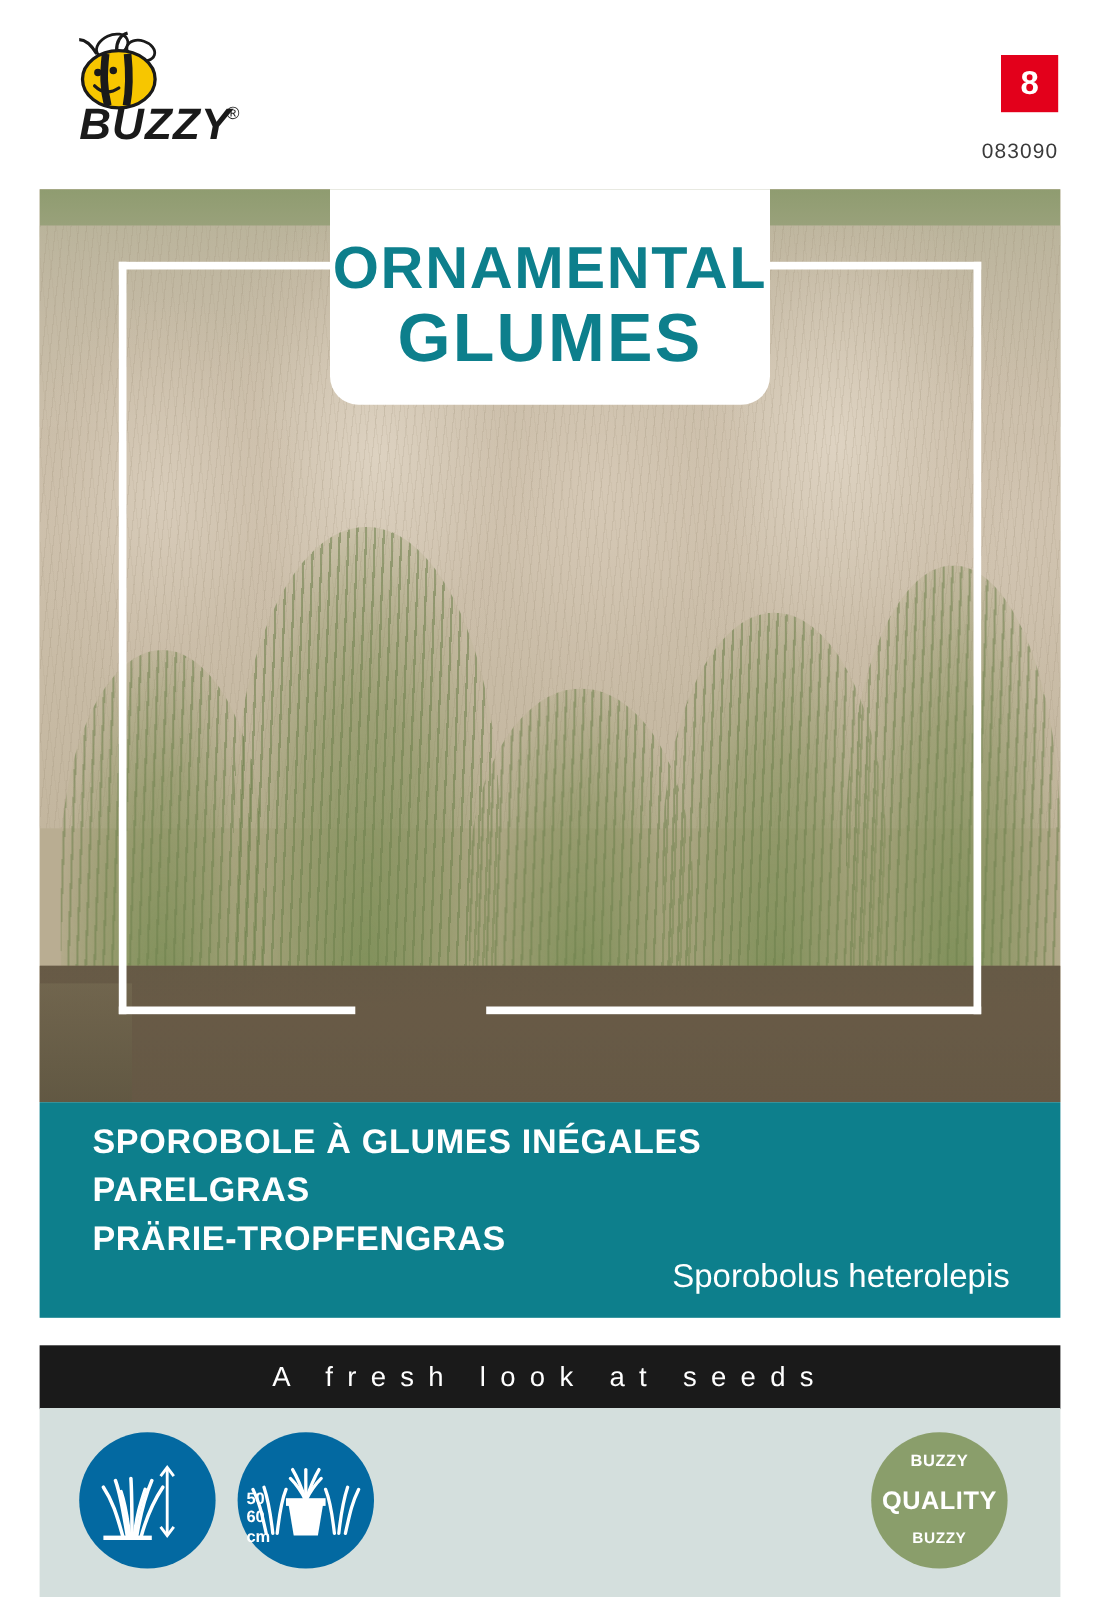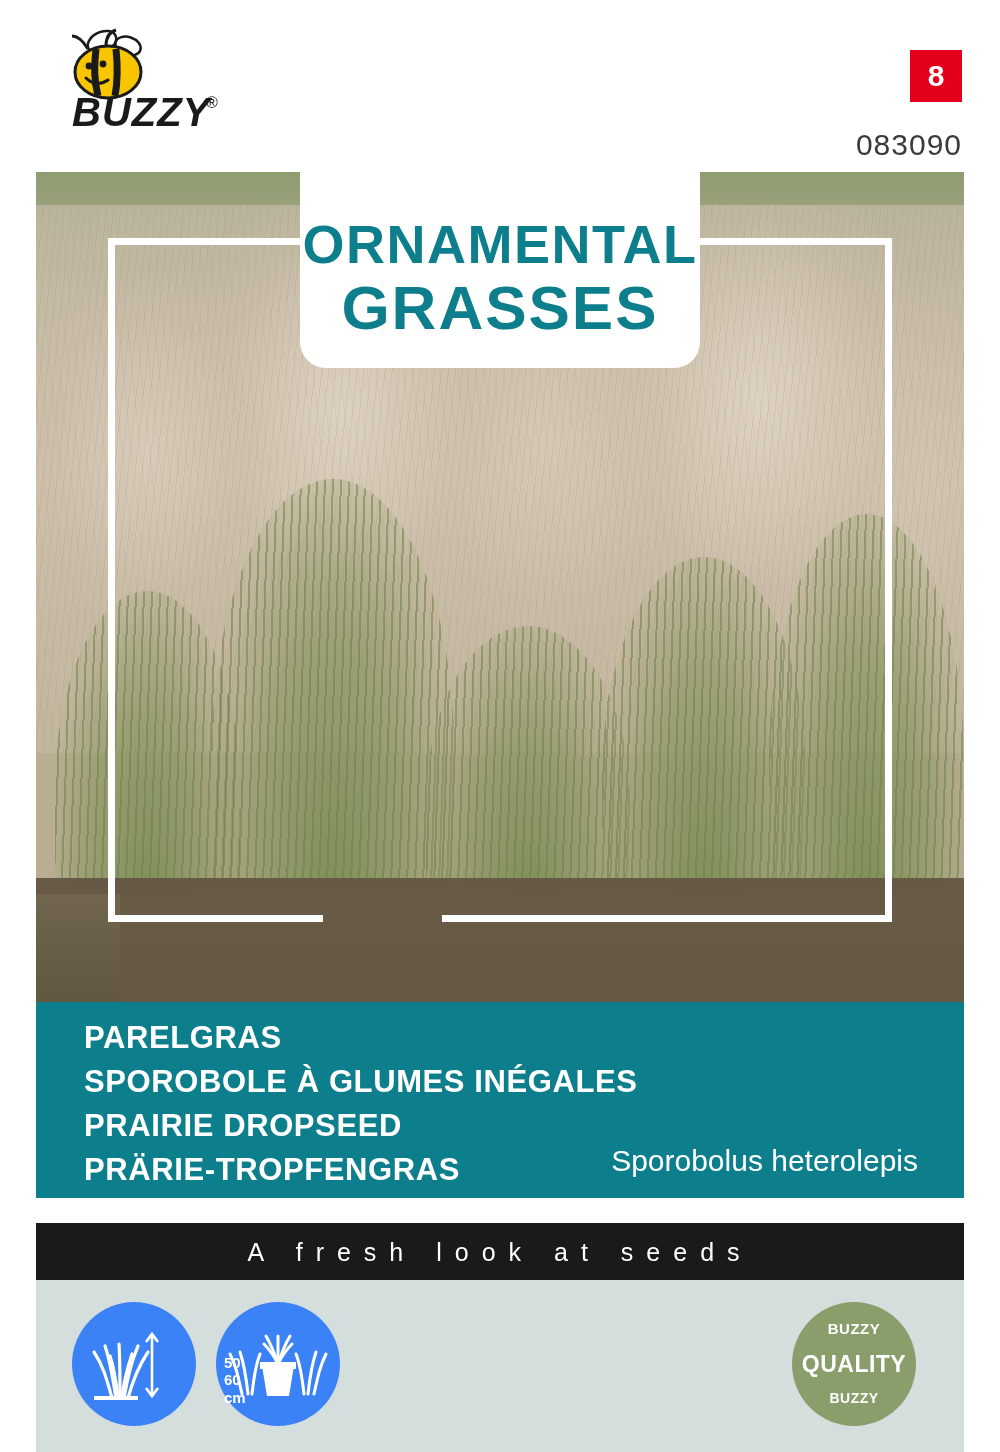--- a/index.html
+++ b/index.html
@@ -30,21 +30,21 @@
     position: absolute; right: 38px; top: 50px;
     width: 52px; height: 52px;
     background: #e3001b;
     color: #ffffff;
     font-size: 30px; font-weight: bold;
     display: flex; align-items: center; justify-content: center;
     font-family: "Liberation Sans", sans-serif;
   }
   .article-number {
     position: absolute; right: 38px; top: 128px;
-    font-size: 30px;
+    font-size: 19px;
     color: #3a3a3a;
     letter-spacing: 1px;
     font-family: "Liberation Sans", sans-serif;
   }
 
   
   .photo {
     position: absolute; top: 172px; left: 36px;
     width: 928px; height: 830px;
     overflow: hidden;
@@ -195,21 +195,21 @@
   
   .footer {
     position: absolute;
     top: 1280px; left: 36px;
     width: 928px; height: 172px;
     background: #d4dfdd;
   }
   .icon-circle {
     position: absolute;
     border-radius: 50%;
-    background: #3b82f6;
+    background: #0369a1;
   }
   .icon-height { left: 36px; top: 22px; width: 124px; height: 124px; }
   .icon-pot    { left: 180px; top: 22px; width: 124px; height: 124px; }
   .quality-seal {
     position: absolute;
     right: 48px; top: 22px;
     width: 124px; height: 124px;
     border-radius: 50%;
     background: #8a9e6b;
     color: #ffffff;
@@ -285,27 +285,26 @@
     <div class="bar top-left"></div>
     <div class="bar top-right"></div>
     <div class="bar left"></div>
     <div class="bar right"></div>
     <div class="bar bottom-left"></div>
     <div class="bar bottom-right"></div>
   </div>
 
   <div class="title-plate">
     <div class="title-line1">ORNAMENTAL</div>
-    <div class="title-line2">GRASSES</div>
+    <div class="title-line2">GLUMES</div>
   </div>
 
   <div class="names-band">
+    <div class="nm">SPOROBOLE À GLUMES INÉGALES</div>
     <div class="nm">PARELGRAS</div>
-    <div class="nm">SPOROBOLE À GLUMES INÉGALES</div>
-    <div class="nm">PRAIRIE DROPSEED</div>
     <div class="nm">PRÄRIE-TROPFENGRAS</div>
     <div class="latin-name">Sporobolus heterolepis</div>
   </div>
 
   <div class="slogan-band">
     <div class="slogan">A fresh look at seeds</div>
   </div>
 
   <div class="footer">
 

